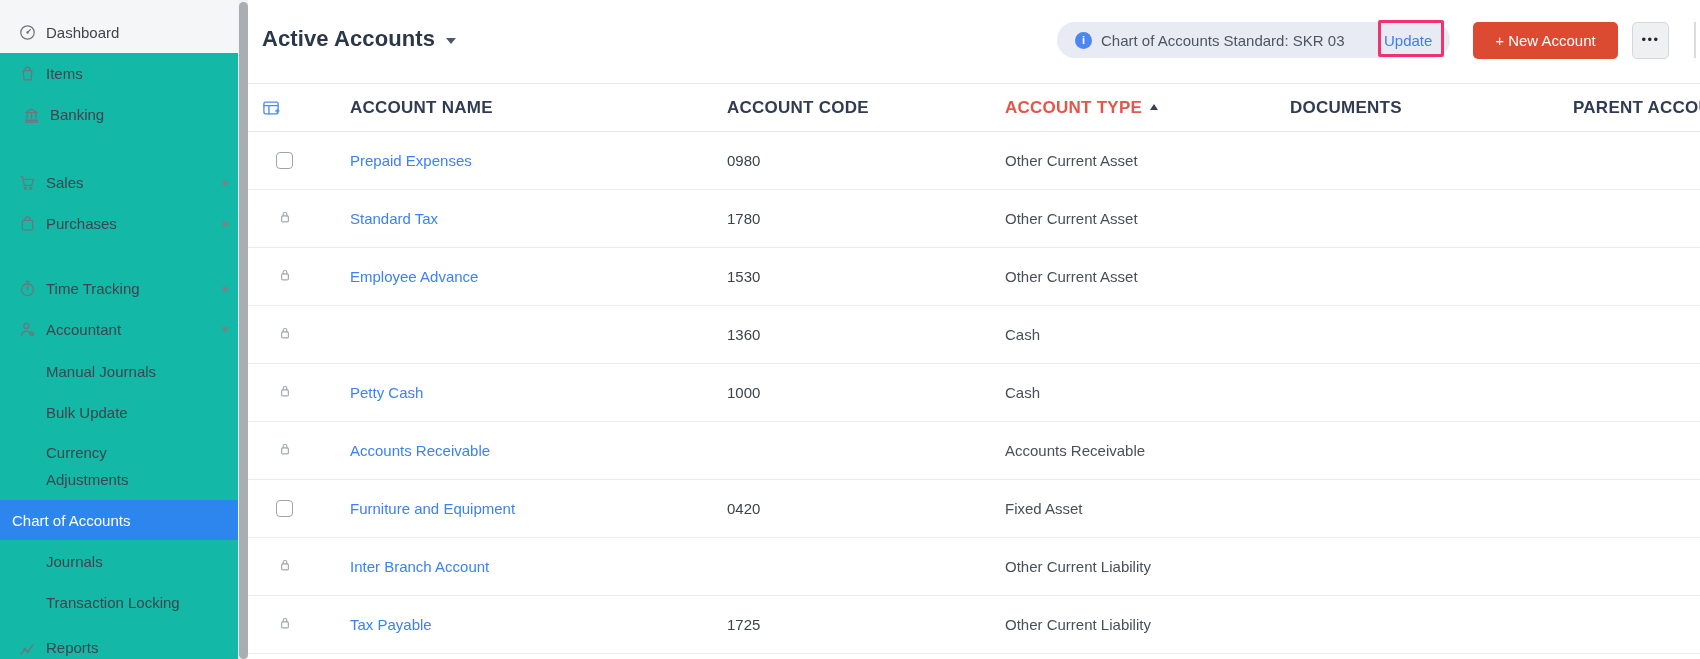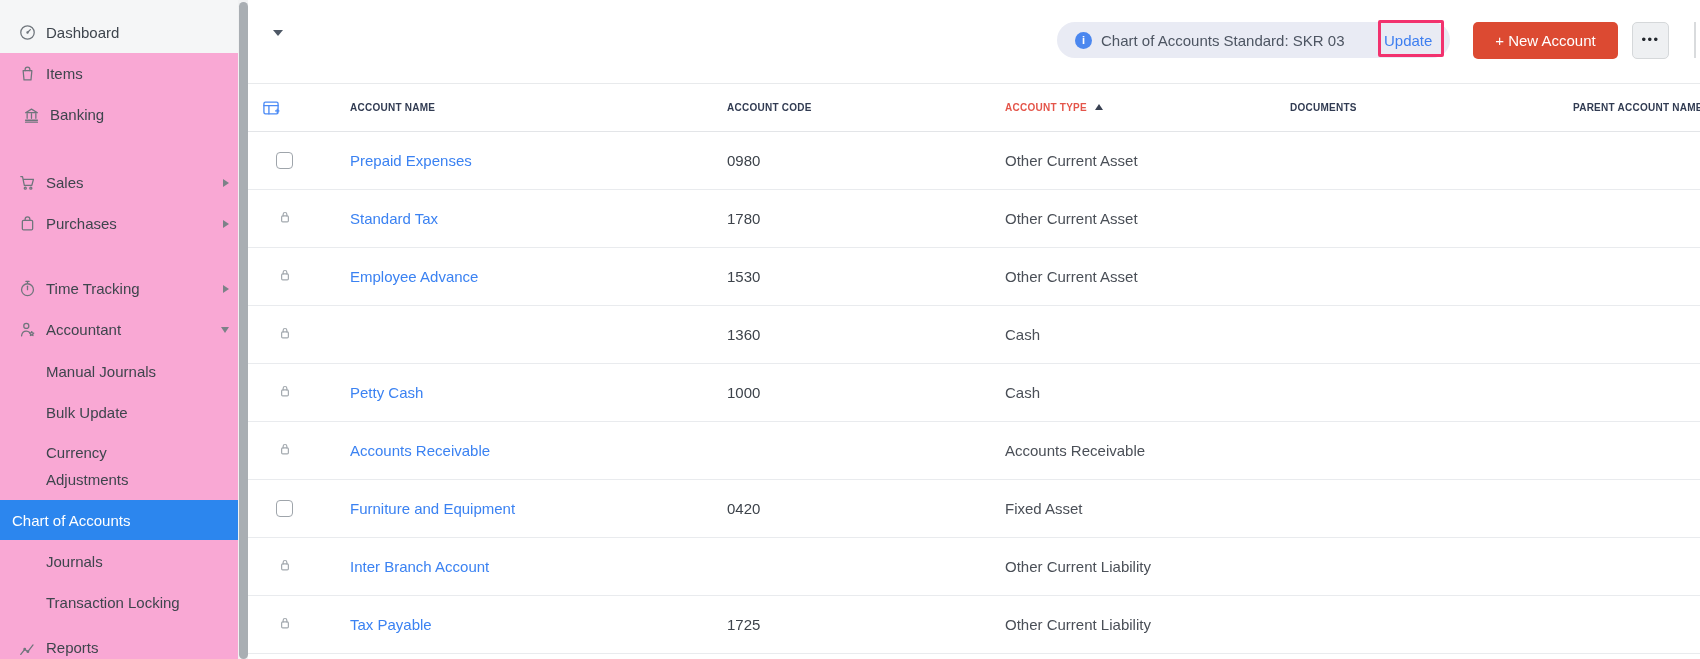--- a/index.html
+++ b/index.html
@@ -1,20 +1,20 @@
 <!DOCTYPE html>
 <html><head>
 <meta charset="utf-8">
 <style>
   html,body{margin:0;padding:0;background:#fff;}
   body{width:1700px;height:659px;overflow:hidden;font-family:"Liberation Sans",sans-serif;-webkit-font-smoothing:antialiased;}
   #app{position:relative;width:1700px;height:659px;overflow:hidden;background:#fff;}
 
   
-  .sidebar{position:absolute;left:0;top:0;width:238px;height:659px;background:#f9a8d4;overflow:hidden;}
+  .sidebar{position:absolute;left:0;top:0;width:238px;height:659px;background:#14b8a6;overflow:hidden;}
   .sb-strip{height:12px;background:#f5f6f7;}
   .sb-gap{flex:none;}
   .sb-item{position:relative;display:flex;align-items:center;padding-left:18px;box-sizing:border-box;cursor:pointer;}
   .sb-item.highlighted{background:#f5f6f7;}
   .sb-icon{width:19px;height:19px;margin-right:9px;flex:none;display:flex;align-items:center;}
   .sb-icon svg{width:19px;height:19px;stroke:#6f757c;}
   .sb-label{font-size:15px;color:#3e454d;line-height:20px;}
   .sb-sub{position:relative;display:flex;align-items:center;padding-left:46px;box-sizing:border-box;cursor:pointer;}
   .sb-sub .sb-label{max-width:140px;line-height:27px;}
   .sb-sub.selected{background:#2c86ee;padding-left:12px;}
@@ -39,21 +39,21 @@
   .notice-text{font-size:15px;color:#4d5562;white-space:nowrap;}
   .update-link{position:absolute;left:327px;top:50%;transform:translateY(-50%);font-size:15px;color:#3d7ef0;cursor:pointer;white-space:nowrap;}
   .annotation-box{position:absolute;left:1130px;top:20px;width:66px;height:37px;box-sizing:border-box;border:3px solid #f2326e;border-radius:2px;z-index:5;pointer-events:none;}
 
   .new-account-btn{position:absolute;left:1225px;top:22px;width:145px;height:37px;background:#dc4a32;border-radius:5px;color:#fff;font-size:15px;display:flex;align-items:center;justify-content:center;cursor:pointer;white-space:nowrap;}
   .more-btn{position:absolute;left:1384px;top:22px;width:37px;height:37px;background:#eef0f2;border:1px solid #d5d8da;border-radius:5px;box-sizing:border-box;display:flex;align-items:center;justify-content:center;cursor:pointer;color:#23282e;font-size:13px;letter-spacing:1.5px;padding-bottom:2px;}
   .edge-divider{position:absolute;left:1446px;top:22px;width:2px;height:36px;background:#d9dbdd;}
 
   
   .table-head{position:absolute;left:0;top:83px;width:1452px;height:49px;border-top:1px solid #e8eaec;border-bottom:1px solid #e3e5e8;box-sizing:border-box;}
-  .th{position:absolute;top:0;height:100%;display:flex;align-items:center;font-size:10px;font-weight:bold;color:#313b52;letter-spacing:.25px;white-space:nowrap;}
+  .th{position:absolute;top:0;height:100%;display:flex;align-items:center;font-size:17px;font-weight:bold;color:#313b52;letter-spacing:.25px;white-space:nowrap;}
   .th.sorted{color:#e4554a;cursor:pointer;}
   .sort-arrow{display:inline-block;width:0;height:0;border-left:4px solid transparent;border-right:4px solid transparent;border-bottom:6px solid #394152;margin-left:8px;margin-bottom:2px;}
   .cols-icon{position:absolute;left:13px;top:14px;width:20px;height:20px;cursor:pointer;}
   .cols-icon svg{width:20px;height:20px;stroke:#4c8bf5;}
 
   .table-rows{position:absolute;left:0;top:132px;width:1452px;}
   .trow{position:relative;width:1452px;height:58px;border-bottom:1px solid #e9ebee;box-sizing:border-box;background:#fff;text-align:center;}
   .cell{position:absolute;top:0;height:100%;display:flex;align-items:center;font-size:15px;white-space:nowrap;}
   .cell.c-lead{left:28px;}
   .cell.c-name{left:102px;color:#3b82f2;cursor:pointer;}
@@ -175,20 +175,21 @@
         <span class="sb-label">Reports</span>
       </div>
     </nav>
   <div class="sb-scrollbar">
     <div class="sb-thumb"></div>
   </div>
 
   <div class="main">
 
     <div class="page-title-wrap">
+      <span class="page-title">Active Accounts</span>
       <span class="title-caret"></span>
     </div>
 
     <div class="notice-pill">
       <span class="info-icon">i</span>
       <span class="notice-text">Chart of Accounts Standard: SKR 03</span>
       <span class="update-link">Update</span>
     </div>
     <div class="annotation-box" id="annotation-box" style="border-color: rgb(242, 50, 110);"></div>
 

